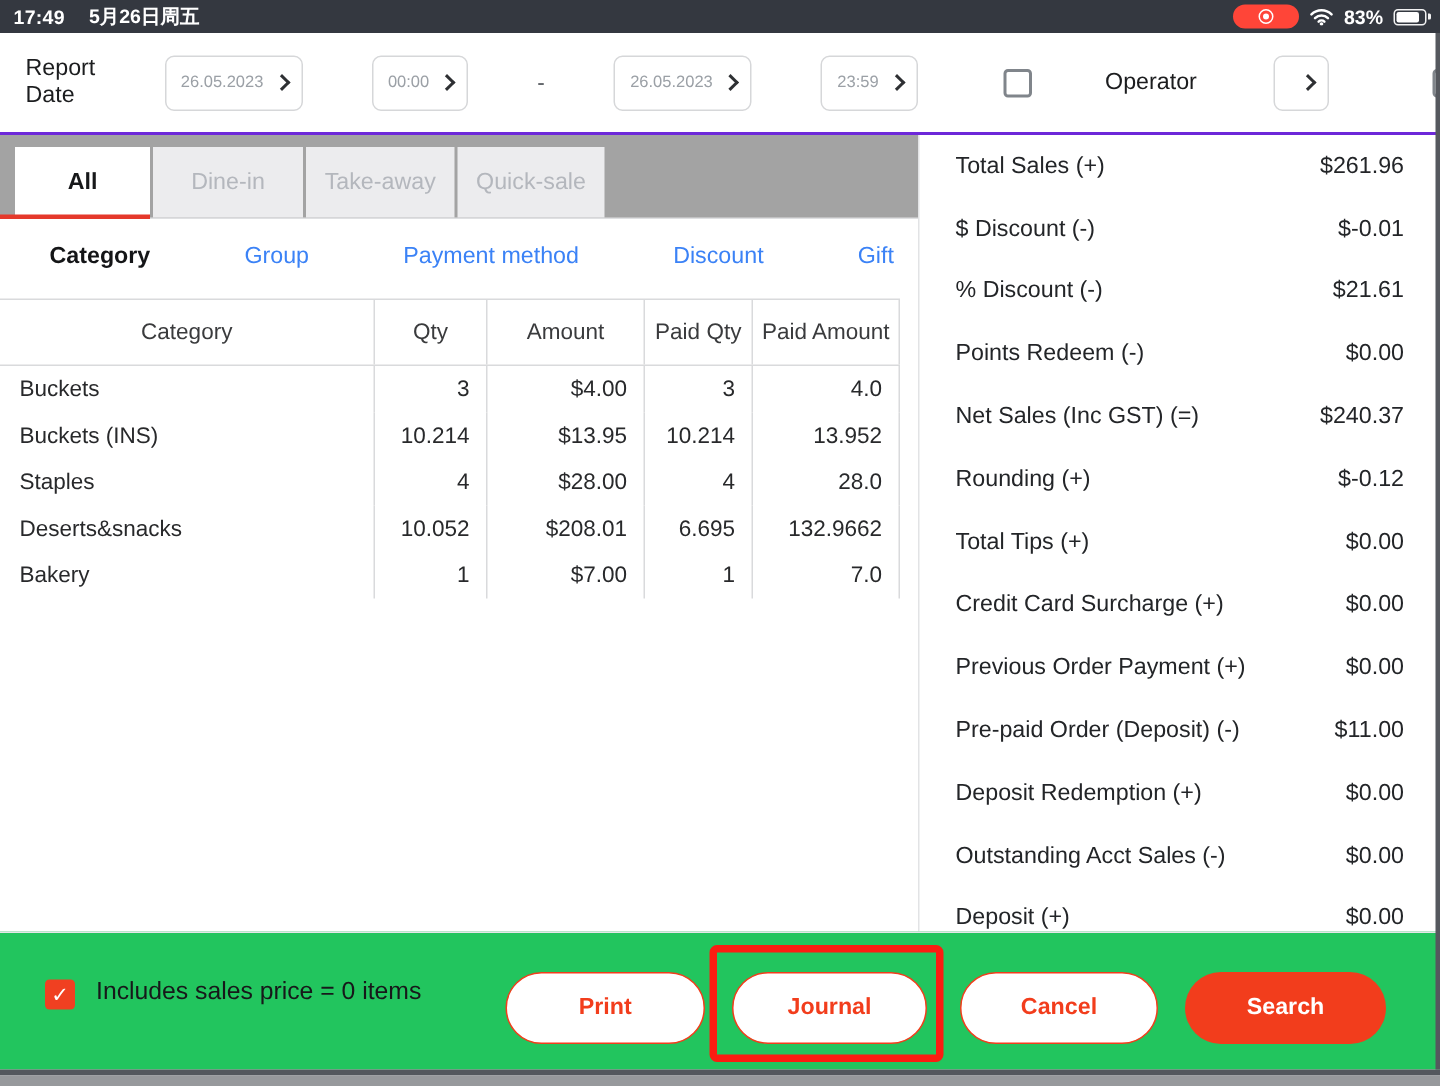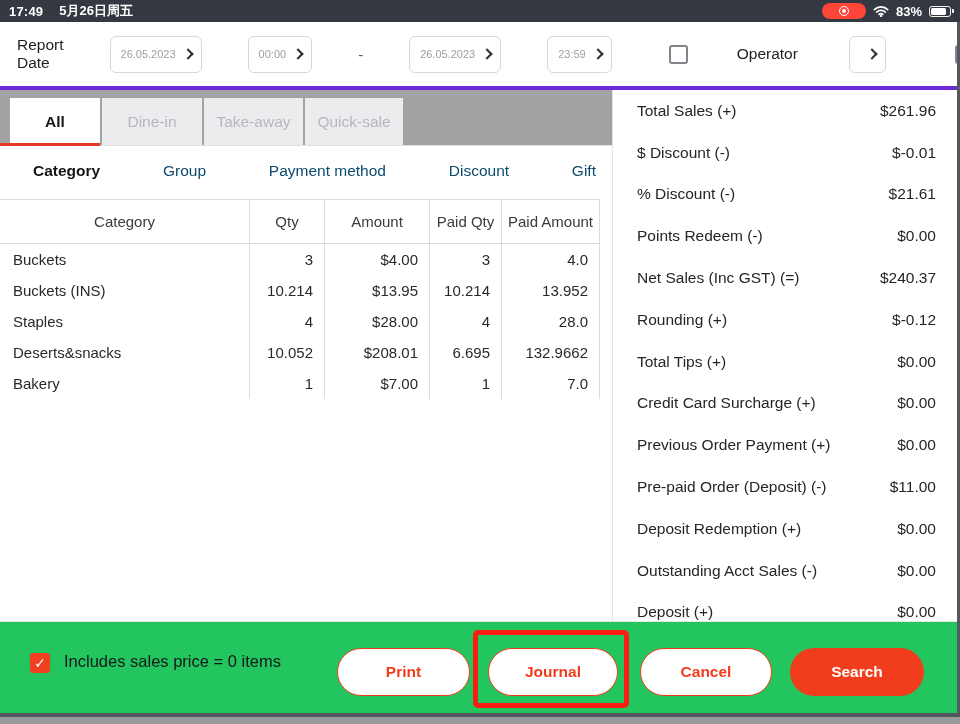--- a/index.html
+++ b/index.html
@@ -16,21 +16,21 @@
   .rec-pill { width:44px; height:16px; border-radius:8px; background:#ff4538; display:flex; align-items:center; justify-content:center; }
   .rec-ring { width:10px; height:10px; border:1.5px solid #fff; border-radius:50%; display:flex; align-items:center; justify-content:center; }
   .rec-dot { width:4px; height:4px; background:#fff; border-radius:50%; }
   .battery { display:flex; align-items:center; }
   .batt-body { width:22px; height:11px; border:1px solid #f2f2f2; border-radius:3px; padding:1px; }
   .batt-fill { height:100%; width:83%; background:#fff; border-radius:1.5px; }
   .batt-nub { width:2px; height:4px; background:#f2f2f2; border-radius:0 1px 1px 0; margin-left:1px; }
 
   
   .filter-row { position:absolute; left:0; top:22px; width:960px; height:68px; background:#fff;
-    border-bottom:4px solid #6d28d9; display:flex; align-items:center;gap:40px; }
+    border-bottom:2px solid #6d28d9; display:flex; align-items:center;gap:40px; }
   .filter-label { margin-left:17px; font-size:15.5px; color:#1c1d1f; }
   .select { height:37px; border:1px solid #d6d7d9; border-radius:6px; background:#fff;
     display:flex; align-items:center; justify-content:space-between; padding:0 9px 0 10px; margin-left:6px; }
   .select .val { font-size:11px; color:#9ba0a6; }
   .chev { width:8px; height:8px; border-top:2px solid #2e3033; border-right:2px solid #2e3033;
     transform:rotate(45deg); margin-left:8px; flex:none; }
   .w-date { width:103px; } .w-time { width:68px; }
   .dash { color:#55595e; font-size:15px; margin-left:6px; }
   .cbx { width:19px; height:19px; border:2px solid #80858b; border-radius:3px; background:#fff; flex:none; }
   .filter-row .cbx.op { margin-left:17px; }
@@ -46,21 +46,21 @@
     font-size:15.5px; color:#b4b7bd; background:#ececee; }
   .tab.active { background:#fff; color:#17181a; font-weight:600; }
   .tab-all { left:10px; width:90px; }
   .tab-dine { left:102px; width:100px; }
   .tab-take { left:204px; width:99px; }
   .tab-quick { left:305px; width:98px; }
   .tab-underline { position:absolute; left:0; bottom:-1px; width:100px; height:3px; background:#e5392b; }
 
   .subtabs { position:absolute; left:0; top:146px; width:612px; height:50px; background:#fff;
     display:flex; align-items:center; justify-content:space-between; padding:0 16px 0 33px; }
-  .subtab { font-size:15.5px; color:#0c4a6e; }
+  .subtab { font-size:15.5px; color:#3b82f6; }
   .subtab.active { color:#141517; font-weight:600; }
 
   
   .table { position:absolute; left:0; top:199px; width:600px; }
   .t-row { display:grid; grid-template-columns:250px 75px 105px 72px 98px; }
   .t-head { height:45px; border-top:1px solid #d9dadc; border-bottom:1px solid #d9dadc; }
   .t-head .cell { display:flex; align-items:center; justify-content:center; font-size:15px; color:#3a3b3d; }
   .cell { border-right:1px solid #d9dadc; }
   .t-body .t-row { height:31px; }
   .t-body .cell { display:flex; align-items:center; font-size:15px; color:#28292b; }

